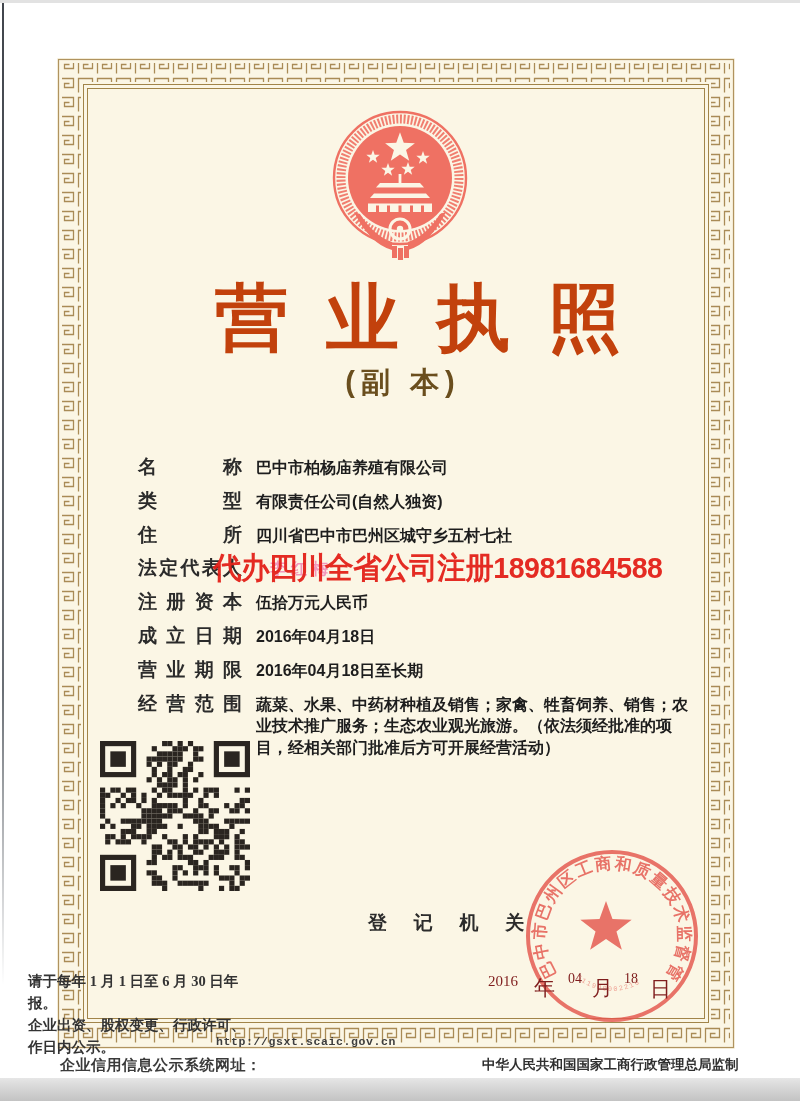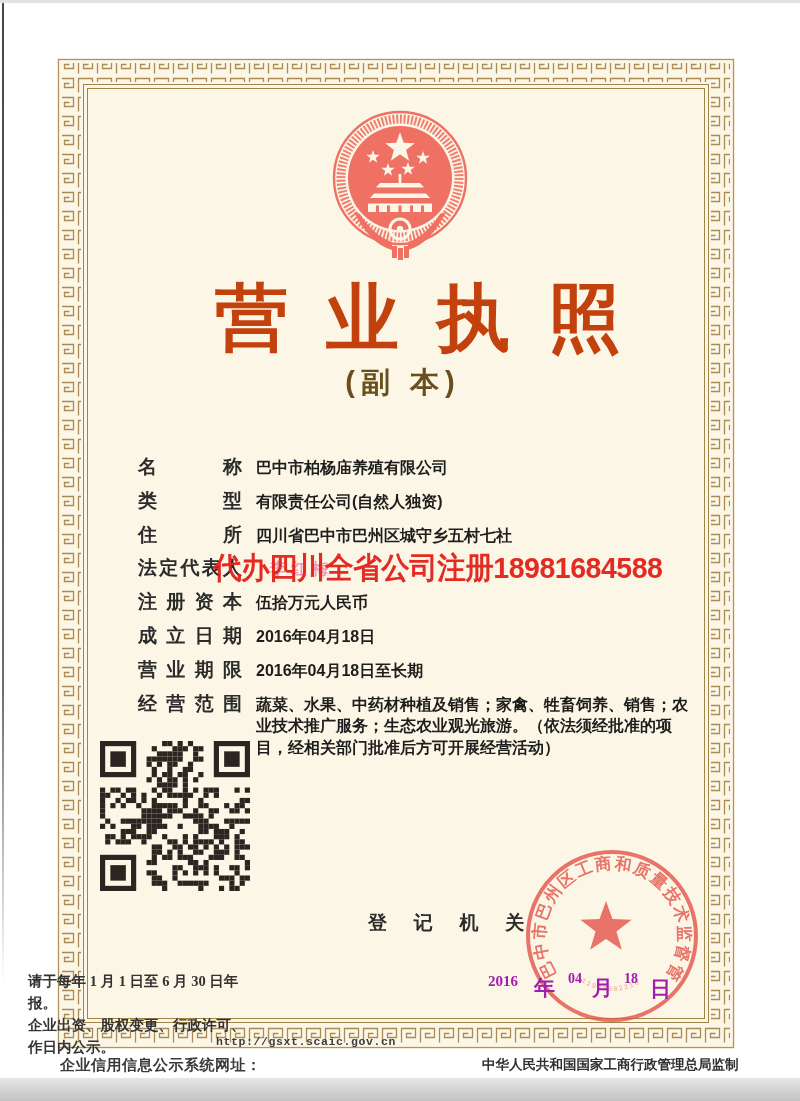--- a/index.html
+++ b/index.html
@@ -47,21 +47,21 @@
     transform:scaleX(.95);transform-origin:left;opacity:.95;}
 
   .qr{position:absolute;left:100px;top:741px;width:150px;height:150px;z-index:3;}
 
   .registrar{position:absolute;left:368px;top:910px;z-index:3;font-size:19px;letter-spacing:11px;
     font-family:"Liberation Serif","DejaVu Serif",serif;font-weight:600;color:#2b2b2b;white-space:nowrap;}
 
   .seal{position:absolute;left:520px;top:844px;width:185px;height:185px;z-index:4;}
 
   .date-line{position:absolute;left:482px;top:968px;width:220px;height:38px;z-index:5;
-    font-family:"Liberation Serif","DejaVu Serif",serif;font-weight:bold;color:#a21caf;}
+    font-family:"Liberation Serif","DejaVu Serif",serif;font-weight:normal;color:#7f1d1d;}
   .date-line span{position:absolute;white-space:nowrap;}
   .d-year{left:6px;top:5px;font-size:15px;}
   .d-yu{left:52px;top:6px;font-size:21px;}
   .d-month{left:86px;top:3px;font-size:14px;}
   .d-mu{left:110px;top:6px;font-size:21px;}
   .d-day{left:142px;top:3px;font-size:14px;}
   .d-du{left:168px;top:7px;font-size:21px;}
 
   .foot-left{position:absolute;left:28px;top:970px;width:232px;z-index:5;
     font-family:"Liberation Serif","DejaVu Serif",serif;font-size:14.5px;line-height:22px;

